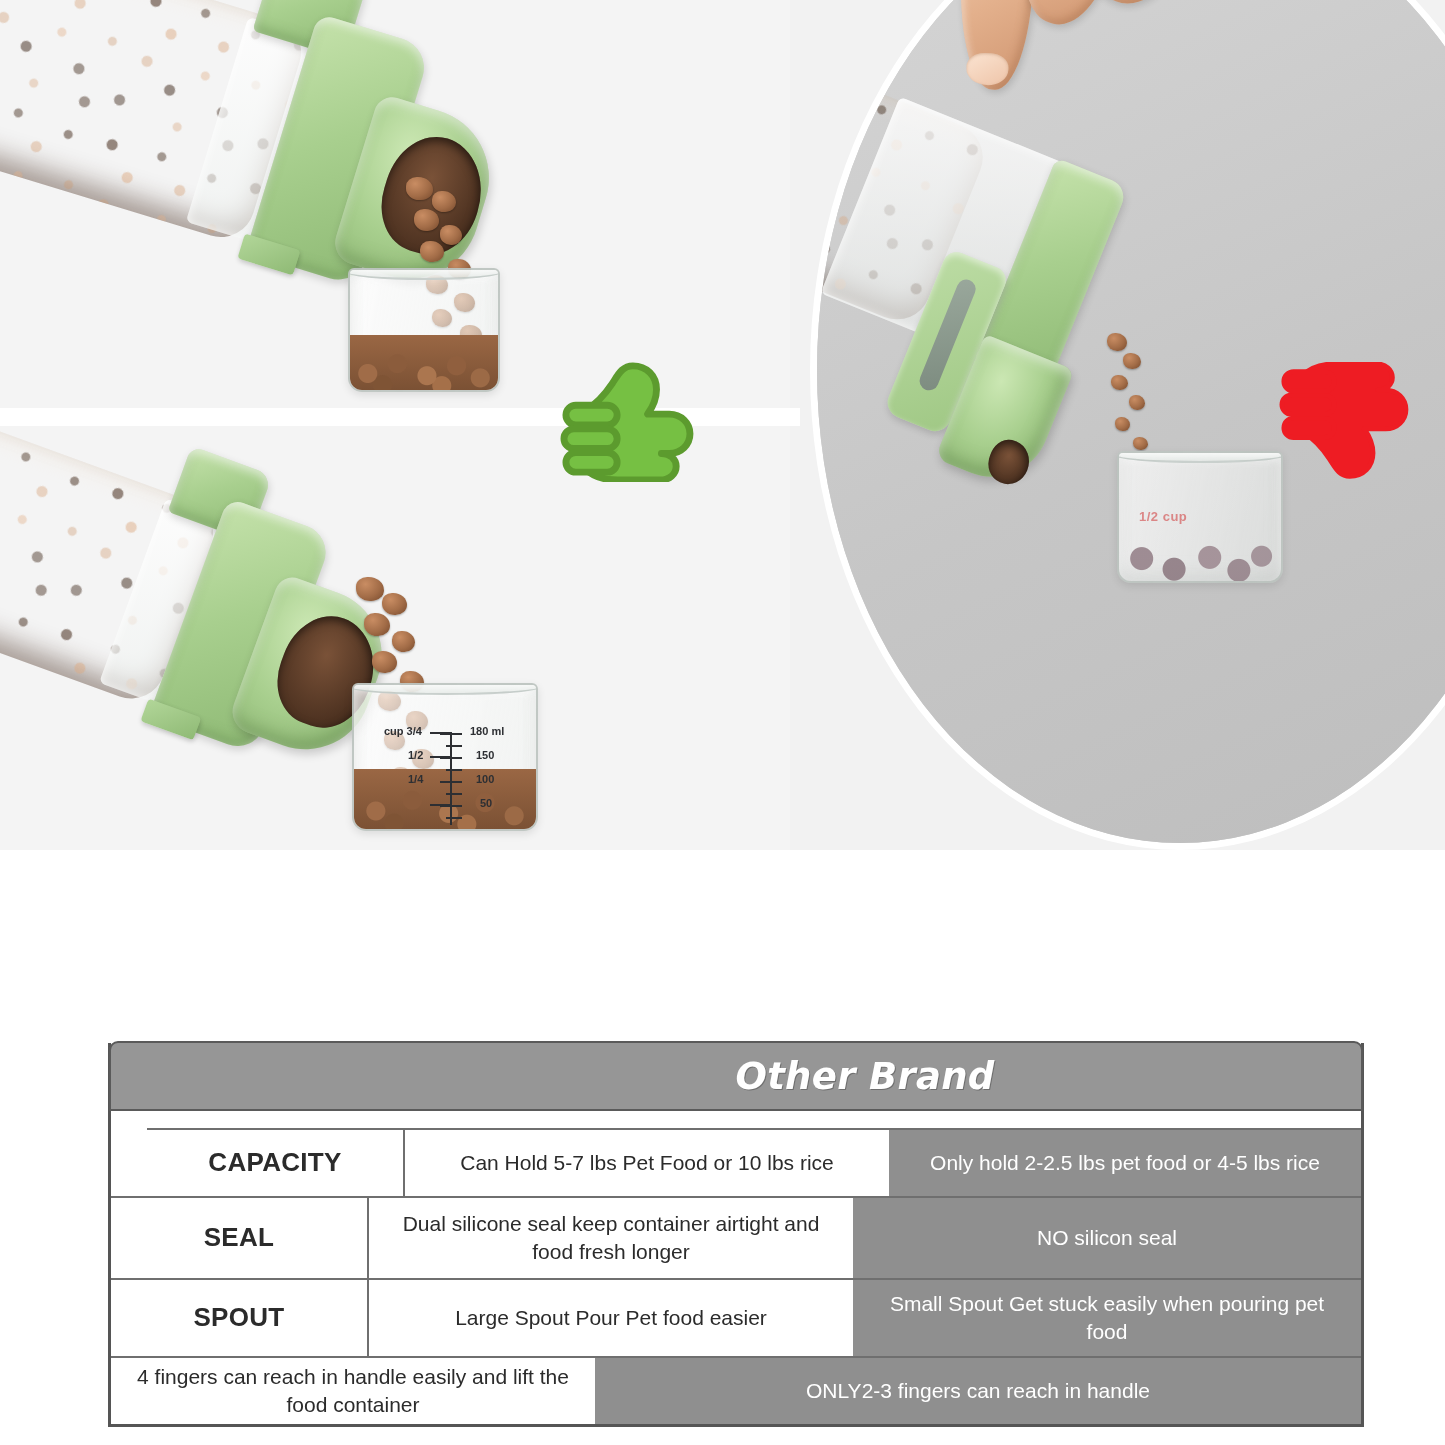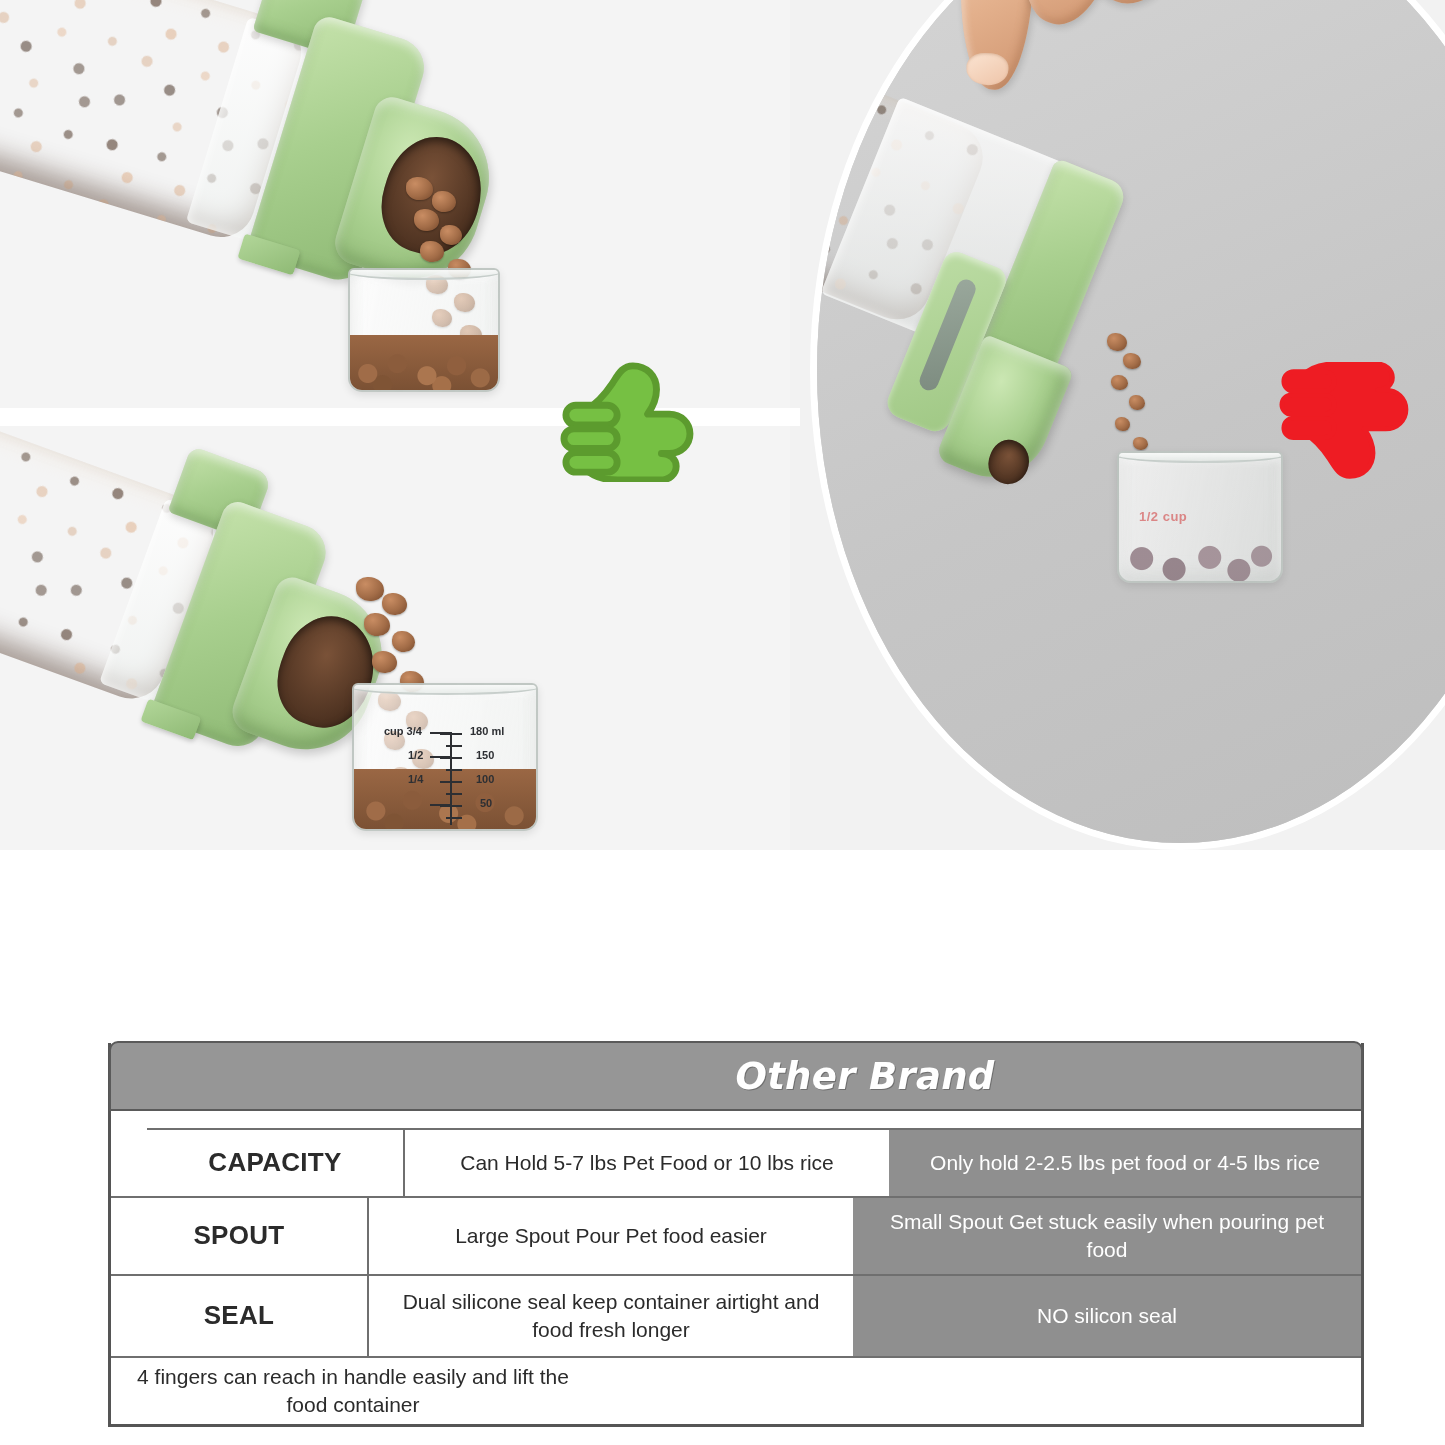--- a/index.html
+++ b/index.html
@@ -460,45 +460,48 @@
         <span class="feat-txt">CAPACITY</span>
       </div>
       <div class="cell-ours">
         <span class="ours-txt">Can Hold 5-7 lbs Pet Food or 10 lbs rice</span>
       </div>
       <div class="cell-other">
         <span class="other-txt">Only hold 2-2.5 lbs pet food or 4-5 lbs rice</span>
       </div>
     </div>
 
+    <div class="cmp-row r-seal">
+      <div class="cell-feat">
+        <span class="feat-txt">SEAL</span>
+      </div>
+      <div class="cell-ours">
+        <span class="ours-txt">Dual silicone seal keep container airtight and food fresh longer</span>
+      </div>
+      <div class="cell-other">
+        <span class="other-txt">NO silicon seal</span>
+      </div>
+    </div>
+
     <div class="cmp-row r-spout">
       <div class="cell-feat">
         <span class="feat-txt">SPOUT</span>
       </div>
       <div class="cell-ours">
         <span class="ours-txt">Large Spout Pour Pet food easier</span>
       </div>
       <div class="cell-other">
         <span class="other-txt">Small Spout Get stuck easily when pouring pet food</span>
       </div>
     </div>
 
-    <div class="cmp-row r-seal">
-      <div class="cell-feat">
-        <span class="feat-txt">SEAL</span>
-      </div>
-      <div class="cell-ours">
-        <span class="ours-txt">Dual silicone seal keep container airtight and food fresh longer</span>
-      </div>
-      <div class="cell-other">
-        <span class="other-txt">NO silicon seal</span>
-      </div>
-    </div>
-
     <div class="cmp-row r-handle">
       <div class="cell-ours">
         <span class="ours-txt">4 fingers can reach in handle easily and lift the food container</span>
       </div>
+      <div class="cell-other">
+        <span class="other-txt">ONLY2-3 fingers can reach in handle</span>
+      </div>
     </div>
 
   </div>
 
 </div>
 
 </body></html>

